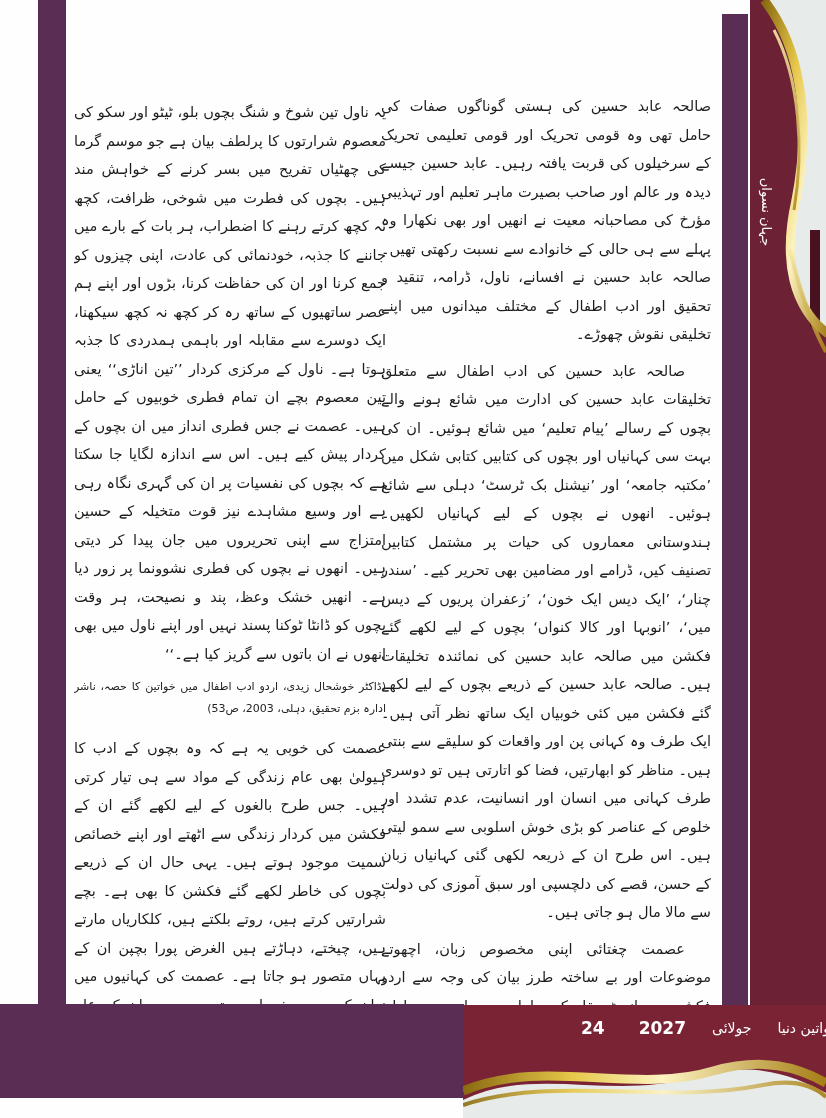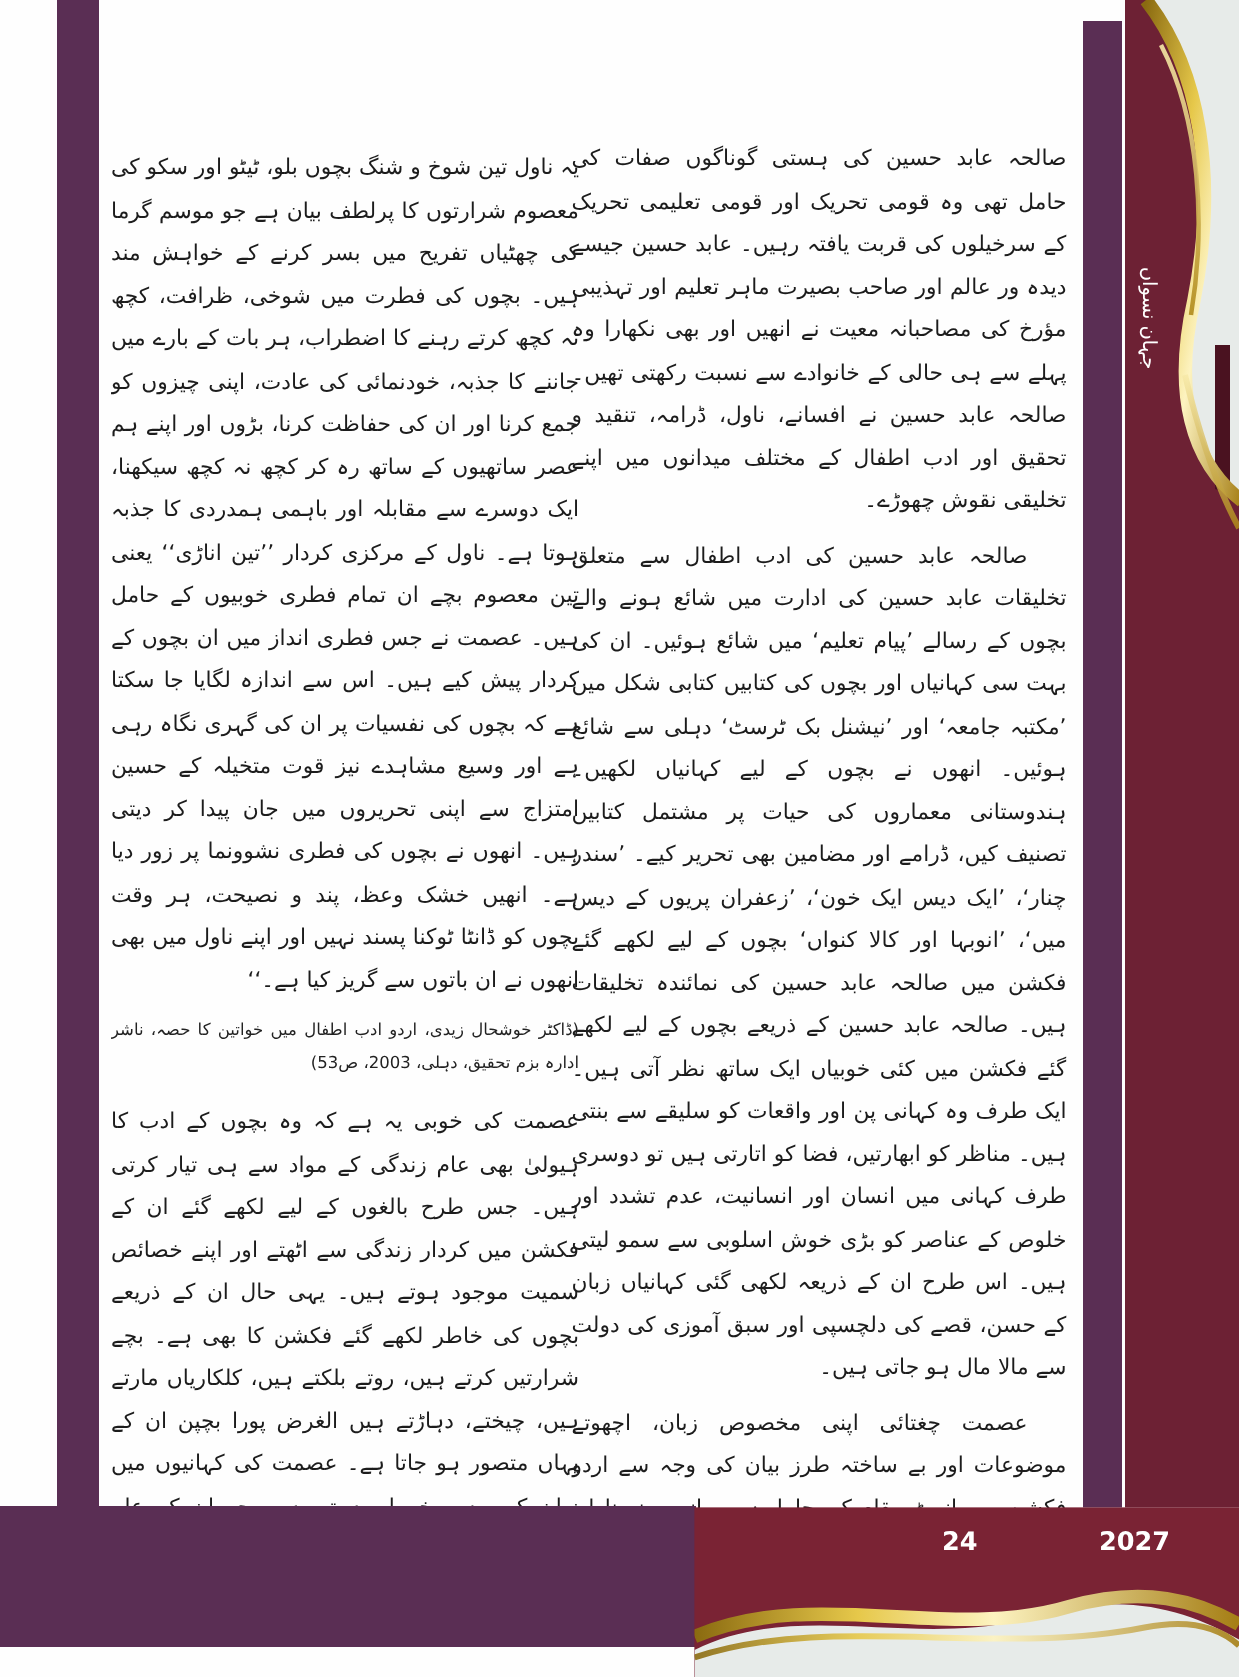--- a/index.html
+++ b/index.html
@@ -18,21 +18,21 @@
     color:#ffffff;font-size:13px;letter-spacing:1px;direction:rtl;text-align:center;
     white-space:nowrap;
   }
   
   .footer-region{position:absolute;left:463px;top:1005px;width:363px;height:113px;background:#7a2334;}
   .footer-region svg{position:absolute;left:0;top:0;width:363px;height:113px;}
   .footer-row{
     position:absolute;left:0;top:6px;width:363px;height:34px;z-index:2;
     display:flex;flex-direction:row-reverse;align-items:center;
     padding-right:0;box-sizing:border-box;justify-content:flex-start;
-    color:#ffffff;direction:rtl;gap:47px;
+    color:#ffffff;direction:rtl;
   }
   .footer-row .pad{width:84px;flex:0 0 auto;}
   .footer-num{font-weight:bold;font-size:17px;margin-left:34px;}
   .footer-ur{font-size:14px;margin-left:26px;white-space:nowrap;}
   .bottom-left-block{position:absolute;left:0;top:1004px;width:464px;height:94px;background:#5a2e54;}
   
   .col{position:absolute;direction:rtl;text-align:justify;overflow:hidden;}
   .col-right{left:381px;top:92px;width:330px;height:916px;}
   .col-left{left:74px;top:98px;width:312px;height:908px;}
   .col p{margin:0 0 8px 0;font-size:14.5px;line-height:28.5px;text-indent:26px;}
@@ -100,18 +100,18 @@
       </defs>
       <rect x="0" y="0" width="363" height="113" fill="#7a2334"></rect>
       <path d="M0,95 C70,60 150,96 230,72 C290,55 330,70 363,88 L363,113 L0,113 Z" fill="#e7ebe9"></path>
       <path d="M0,86 C80,52 170,90 250,66 C300,52 335,62 363,78" fill="none" stroke="url(#gold3)" stroke-width="9"></path>
       <path d="M0,100 C90,70 200,100 300,80 C330,74 350,80 363,92" fill="none" stroke="url(#gold3)" stroke-width="4" opacity="0.9"></path>
     </svg>
     <div class="footer-row">
       <span class="pad"></span>
       <span class="footer-num">24</span>
       <span class="footer-num">2027</span>
-      <span class="footer-ur">تخلیقی</span>
+      <span class="footer-ur">جولائی</span>
       <span class="footer-ur">ماہنامہ خواتین دنیا</span>
     </div>
   </div>
 
 </div>
 
 </body></html>

